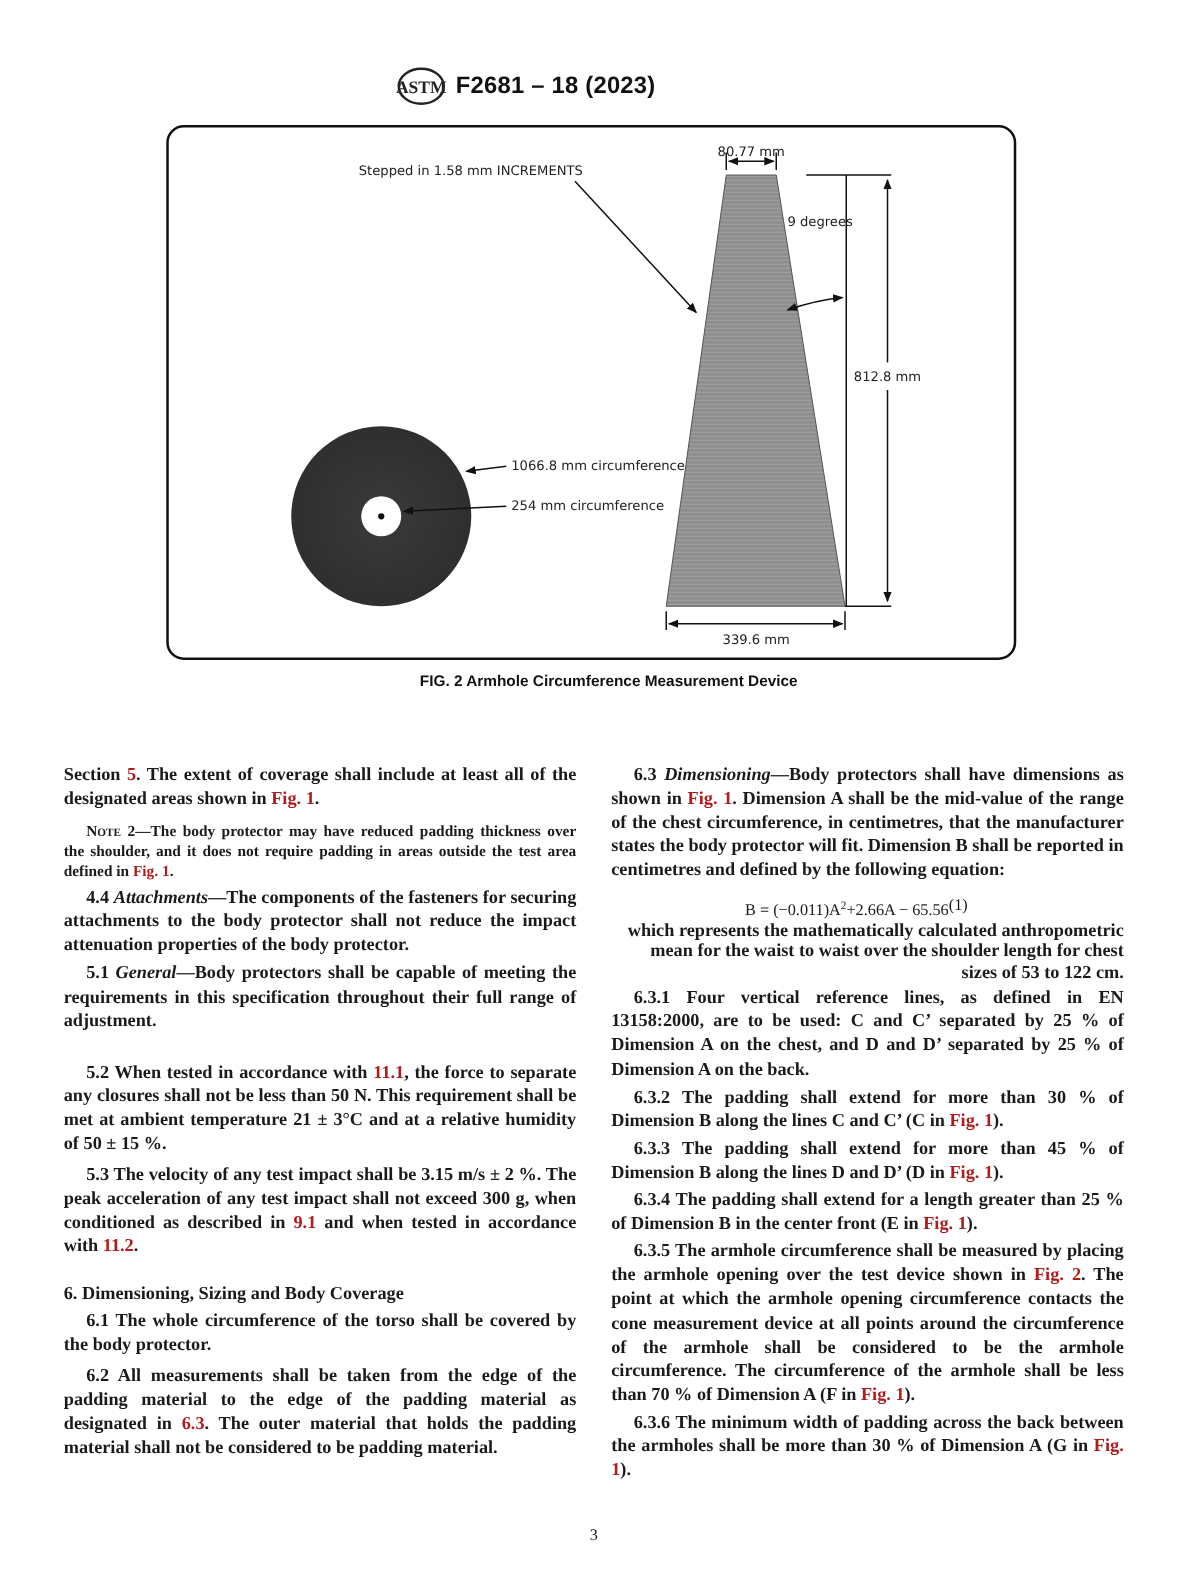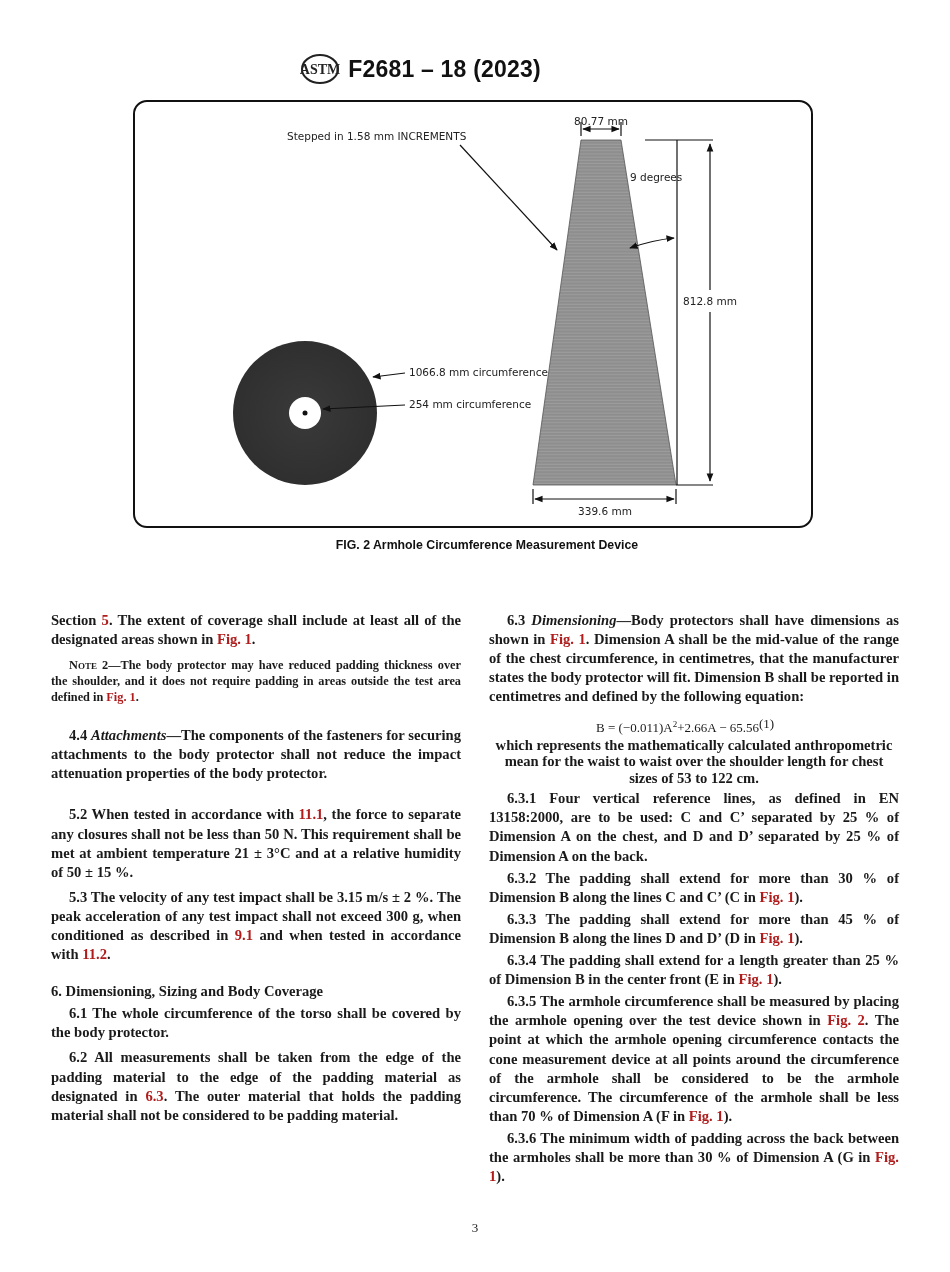--- a/index.html
+++ b/index.html
@@ -1,33 +1,33 @@
 <!DOCTYPE html>
 <html><head>
 <meta charset="utf-8">
 <style>
   html, body { margin: 0; padding: 0; background: #ffffff; }
   body { width: 950px; height: 1272px; position: relative; overflow: hidden; font-family: "Liberation Serif", serif; color: #1a1a1a; }
   .header { position: absolute; top: 52px; left: 0; width: 841px; height: 34px; display: flex; justify-content: center; align-items: center; gap: 8px; }
   .header .logo { width: 40px; height: 32px; }
-  .header .std { font-family: "Liberation Sans", sans-serif; font-weight: bold; font-size: 23px; color: #111; letter-spacing: 0.2px; text-align: center; }
+  .header .std { font-family: "Liberation Sans", sans-serif; font-weight: bold; font-size: 19px; color: #111; letter-spacing: 0.2px; text-align: center; }
   .figure-box { position: absolute; left: 133px; top: 100px; width: 680px; height: 428px; border: 2.5px solid #111; border-radius: 14px; box-sizing: border-box; }
   .figure-svg { position: absolute; left: 133px; top: 100px; }
   .fig-caption { position: absolute; top: 538px; left: 12px; width: 950px; text-align: center; font-family: "Liberation Sans", sans-serif; font-weight: bold; font-size: 12.3px; color: #111; }
   .col { position: absolute; top: 611px; width: 410px; font-size: 14.6px; line-height: 19.1px; text-align: justify; }
   .col.left { left: 51px; }
   .col.right { left: 489px; }
   p { margin: 0 0 3px 0; font-weight: bold; }
   .indent { text-indent: 18px; }
   .link { color: #b01c1c; }
-  .note { font-size: 12.3px; line-height: 16px; margin: 8px 0 21px 0; text-indent: 18px; }
+  .note { font-size: 12.3px; line-height: 16px; margin: 8px 0 4px 0; text-indent: 18px; }
   .note .sc { font-variant: small-caps; }
   h2 { font-size: 14.6px; font-weight: bold; margin: 18px 0 3px 0; line-height: 19px; }
   .eq { display: flex; font-size: 13px; line-height: 16px; margin-top: 10px; padding-left: 107px; }
-  .eq-after { line-height: 16.5px; text-align: center; }
+  .eq-after { line-height: 16.5px; text-align: right; }
   .page-num { position: absolute; top: 1220px; left: 0; width: 950px; text-align: center; font-size: 13px; }
   .svgtext { font-family: "DejaVu Sans", sans-serif; font-size: 10.5px; fill: #222; }
 </style>
 </head>
 <body>
 
 <div class="header">
   <svg class="logo" viewBox="0 0 40 32">
     <ellipse cx="20" cy="16" rx="18" ry="14" fill="none" stroke="#222" stroke-width="2"></ellipse>
     <text x="20" y="21" text-anchor="middle" font-family="Liberation Serif, serif" font-weight="bold" font-size="14" fill="#222">ASTM</text>
@@ -88,20 +88,21 @@
 <div class="fig-caption">FIG. 2 Armhole Circumference Measurement Device</div>
 
 <div class="col left">
   <p><span>Section </span><span class="link">5</span><span>. The extent of coverage shall include at least all of the designated areas shown in </span><span class="link">Fig. 1</span><span>.</span></p>
 
   <p class="note"><span class="sc">Note</span><span> 2—The body protector may have reduced padding thickness over the shoulder, and it does not require padding in areas outside the test area defined in </span><span class="link">Fig. 1</span><span>.</span></p>
 
   <p class="indent"><span>4.4 </span><i>Attachments</i><span>—The components of the fasteners for securing attachments to the body protector shall not reduce the impact attenuation properties of the body protector.</span></p>
 
 
+  <p class="indent"><span>5.1 </span><i>General</i><span>—Body protectors shall be capable of meeting the requirements in this specification throughout their full range of adjustment.</span></p>
 
   <p class="indent" style="margin-top:22px"><span>5.2 When tested in accordance with </span><span class="link">11.1</span><span>, the force to separate any closures shall not be less than 50 N. This requirement shall be met at ambient temperature 21 ± 3°C and at a relative humidity of 50 ± 15 %.</span></p>
 
   <p class="indent" style="margin-top:6px"><span>5.3 The velocity of any test impact shall be 3.15 m/s ± 2 %. The peak acceleration of any test impact shall not exceed 300 g, when conditioned as described in </span><span class="link">9.1</span><span> and when tested in accordance with </span><span class="link">11.2</span><span>.</span></p>
 
   <h2>6. Dimensioning, Sizing and Body Coverage</h2>
 
   <p class="indent">6.1 The whole circumference of the torso shall be covered by the body protector.</p>
 
   <p class="indent" style="margin-top:6px"><span>6.2 All measurements shall be taken from the edge of the padding material to the edge of the padding material as designated in </span><span class="link">6.3</span><span>. The outer material that holds the padding material shall not be considered to be padding material.</span></p>

